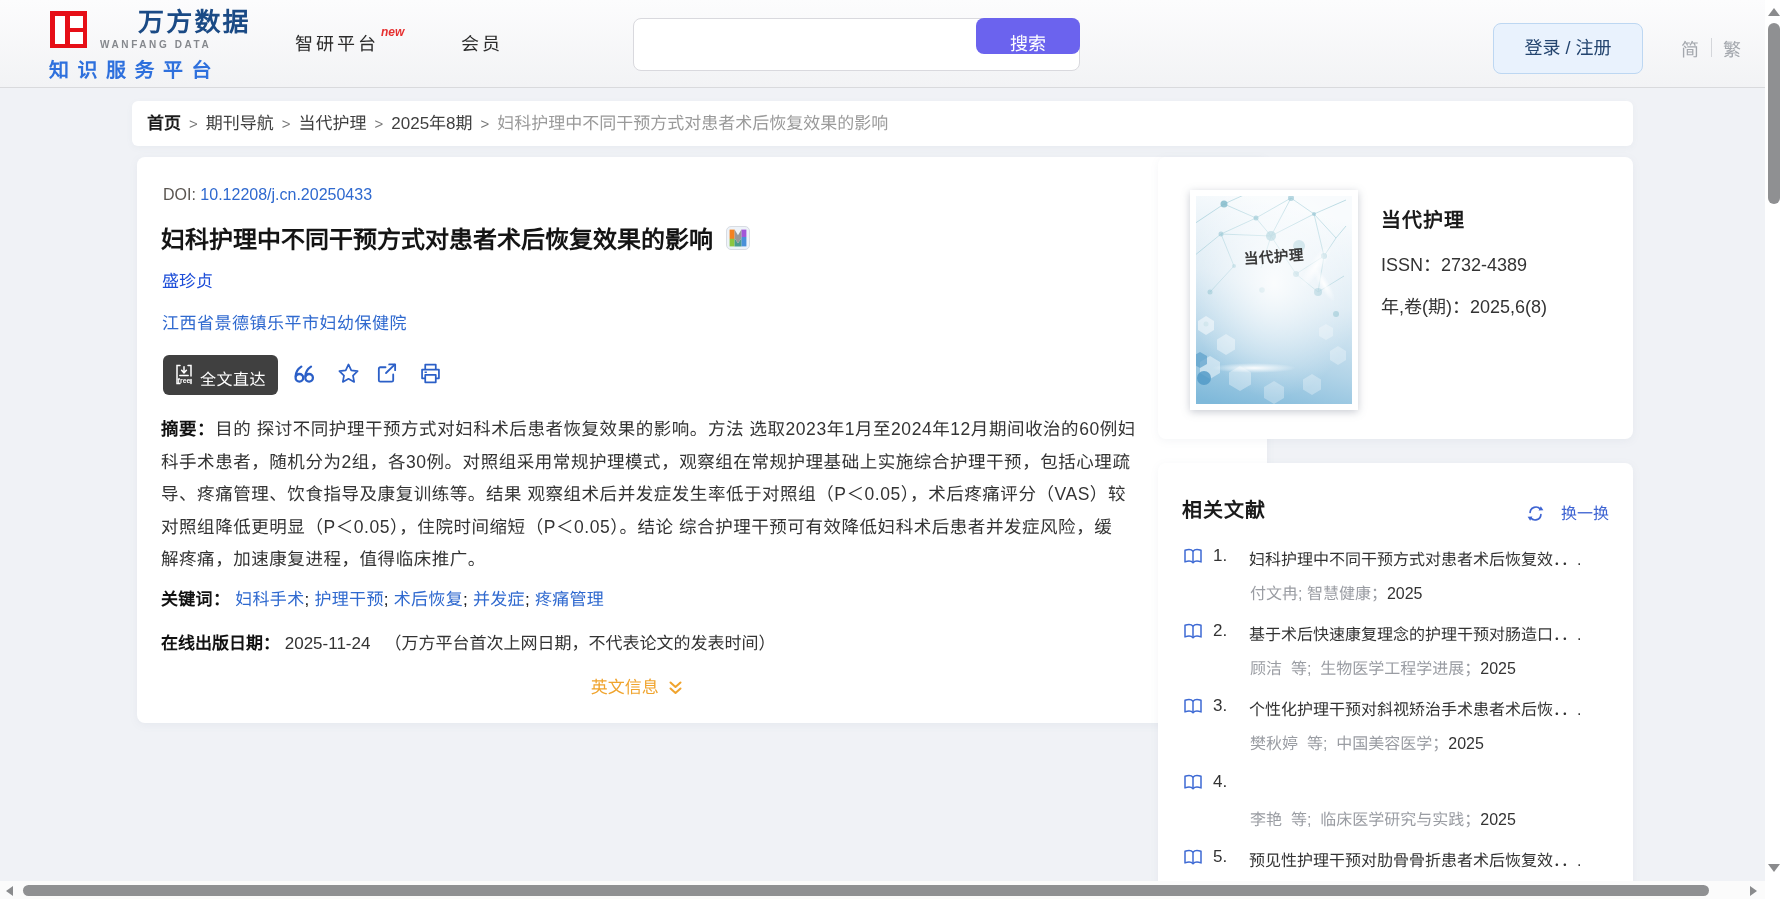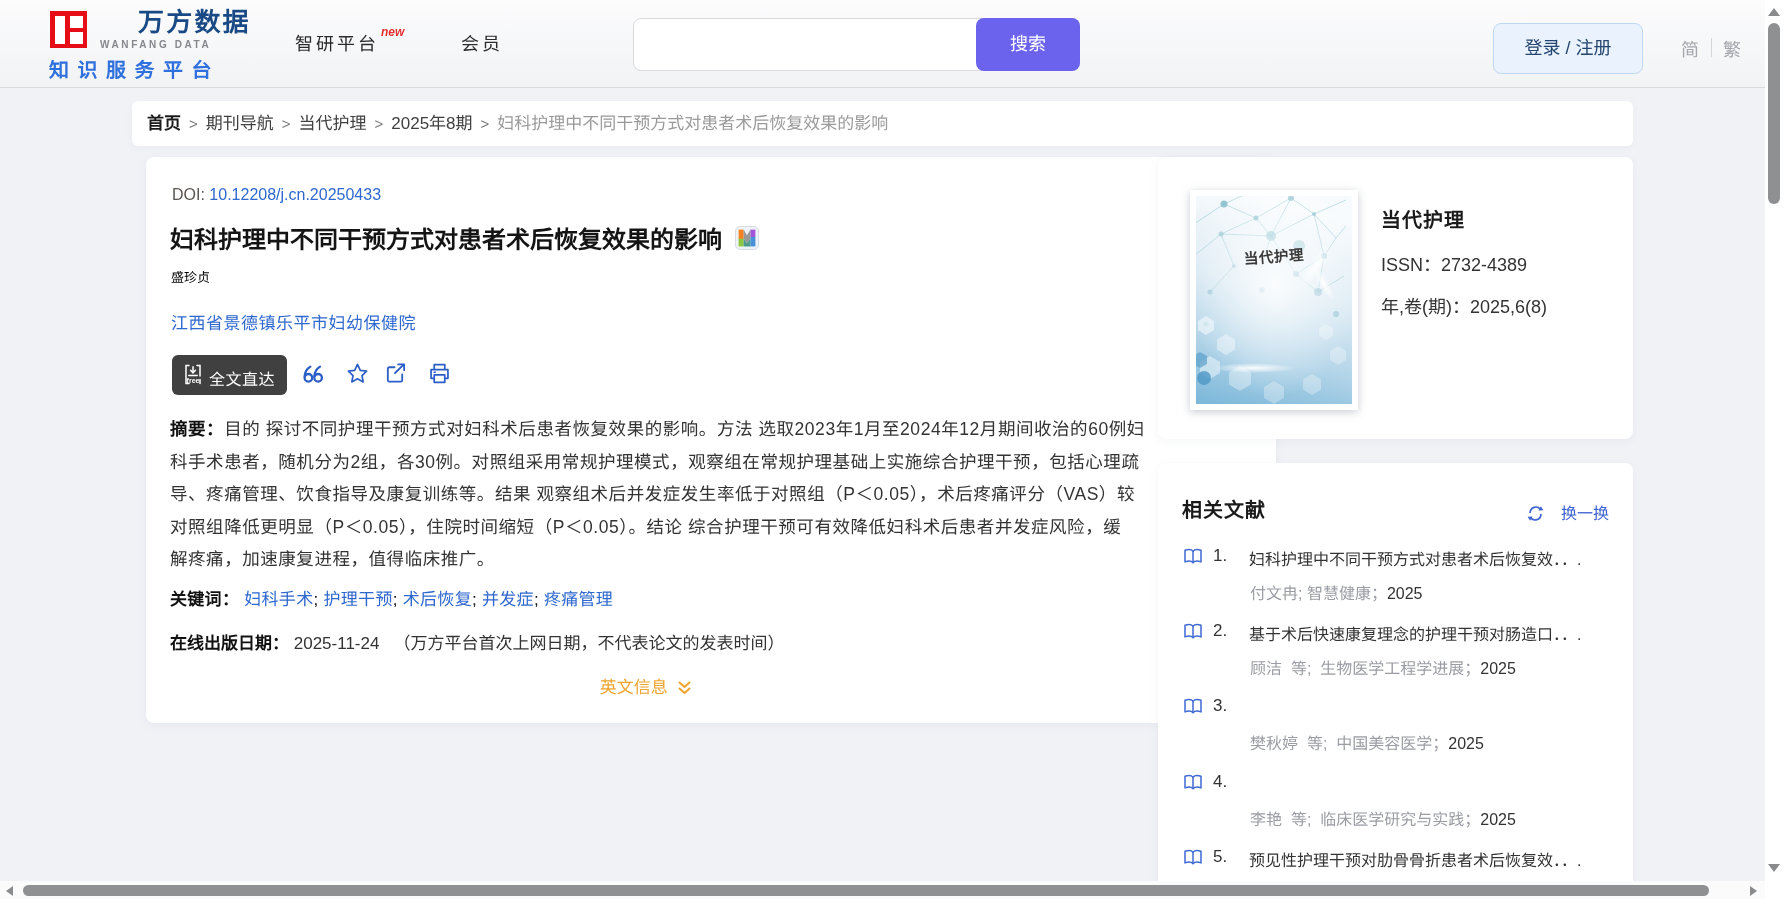--- a/index.html
+++ b/index.html
@@ -11,37 +11,37 @@
 #logoicon div{position:absolute;background:#fff;}
 .lt1{left:5px;top:5px;width:10px;height:28px;}
 .lt2{left:20px;top:5px;width:13px;height:12px;}
 .lt3{left:20px;top:21px;width:13px;height:12px;}
 #logocn{position:absolute;left:98px;top:7px;font-size:26px;line-height:30px;font-weight:bold;color:#1a4a85;letter-spacing:2.2px;margin-left:40px;}
 #logoen{position:absolute;left:100px;top:39px;font-size:10px;font-weight:bold;color:#85888d;letter-spacing:2.6px;}
 #logosub{position:absolute;left:49px;top:57px;font-size:20px;line-height:26px;color:#2e70dd;letter-spacing:8.5px;font-weight:bold;}
 .navitem{position:absolute;top:32px;font-size:18px;line-height:24px;color:#2b2b2b;letter-spacing:3px;}
 #newtag{position:absolute;left:381px;top:25px;font-size:12px;color:#e63030;font-weight:bold;font-style:italic;}
 #searchbox{position:absolute;left:633px;top:18px;width:447px;height:53px;background:#fff;border:1px solid #d9d9de;border-radius:8px;}
-#searchbtn{position:absolute;left:976px;top:18px;width:104px;height:53px;background:#6b63ee;border-radius:8px;color:#fff;font-size:18px;text-align:center;line-height:53px;}
+#searchbtn{position:absolute;left:976px;top:18px;width:104px;height:36px;background:#6b63ee;border-radius:8px;color:#fff;font-size:18px;text-align:center;line-height:53px;}
 #loginbtn{position:absolute;left:1493px;top:23px;width:150px;height:51px;background:#e9f2fd;border:1px solid #bdd7f2;border-radius:8px;color:#24456f;font-size:18px;text-align:center;line-height:49px;}
 #jian{position:absolute;left:1681px;top:35px;font-size:18px;color:#a3a7ad;}
 #fan{position:absolute;left:1723px;top:35px;font-size:18px;color:#a3a7ad;}
 #jfdiv{position:absolute;left:1711px;top:38px;width:1px;height:19px;background:#d4d6da;}
 
 #crumb{position:absolute;left:132px;top:101px;width:1501px;height:45px;background:#fff;border-radius:6px;box-shadow:0 2px 6px rgba(120,130,150,0.06);font-size:17px;line-height:45px;padding-left:15px;white-space:nowrap;color:#3f3f3f;}
 #crumb b{color:#1a1a1a;}
 #crumb .sep{color:#777;padding:0 8px;font-size:15px;}
 #crumb .last{color:#9a9a9a;}
 
-#maincard{position:absolute;left:146px;top:157px;width:1130px;height:566px;background:#fff;border-radius:8px;box-shadow:0 2px 8px rgba(120,130,150,0.08);}
+#maincard{position:absolute;left:137px;top:157px;width:1130px;height:566px;background:#fff;border-radius:8px;box-shadow:0 2px 8px rgba(120,130,150,0.08);}
 #doiline{position:absolute;left:26px;top:29px;font-size:16px;color:#5a5550;}
 #doiline a{color:#2f69cf;text-decoration:none;}
 #arttitle{position:absolute;left:24px;top:66px;font-size:24px;line-height:34px;font-weight:bold;color:#141414;letter-spacing:0;}
 #mbadge{position:absolute;left:589px;top:69px;width:24px;height:24px;border:1px solid #d8dce2;background:#eef3f9;border-radius:5px;}
-#author{position:absolute;left:25px;top:110px;font-size:13px;color:#000000;}
+#author{position:absolute;left:25px;top:110px;font-size:17px;color:#1d4ed8;}
 #affil{position:absolute;left:25px;top:152px;font-size:17px;color:#2f69cf;letter-spacing:0.5px;}
 #fullbtn{position:absolute;left:26px;top:198px;width:115px;height:40px;background:#404040;border-radius:6px;color:#fff;}
 #fullbtn span{position:absolute;left:37px;top:11px;font-size:16px;letter-spacing:0.5px;}
 .iconbtn{position:absolute;top:204px;color:#2b5fc7;}
 #abs-block{position:absolute;left:24px;top:256px;width:980px;font-size:17.5px;letter-spacing:0.55px;line-height:32.5px;color:#333;}
 #abs-block b{color:#111;}
 #kwline{position:absolute;left:24px;top:428px;font-size:17px;letter-spacing:0.3px;color:#111;}
 #kwline a{color:#2f69cf;font-weight:normal;}
 #publine{position:absolute;left:24px;top:472px;font-size:17px;color:#333;}
 #publine b{color:#111;}
@@ -251,20 +251,21 @@
         <path d="M10 3.2 V14.2"></path>
       </svg>
     <div class="relitem-n" style="top:158px;">2.</div>
     <div class="relitem-t" style="top:158px;">基于术后快速康复理念的护理干预对肠造口．．.</div>
     <div class="relitem-a" style="top:192px;">顾洁&nbsp;&nbsp;等;&nbsp;&nbsp;生物医学工程学进展；<b>2025</b></div>
     <svg class="bookico" style="top:235px;" width="20" height="17" viewBox="0 0 20 17" fill="none" stroke="#3e6ad4" stroke-width="1.5" stroke-linejoin="round">
         <path d="M10 3.2 C8.6 1.5 5.4 1.1 2 2.3 V13.9 C5.4 12.7 8.6 13.1 10 14.8 C11.4 13.1 14.6 12.7 18 13.9 V2.3 C14.6 1.1 11.4 1.5 10 3.2 Z"></path>
         <path d="M10 3.2 V14.2"></path>
       </svg>
     <div class="relitem-n" style="top:233px;">3.</div>
+    <div class="relitem-t" style="top:233px;">个性化护理干预对斜视矫治手术患者术后恢．．.</div>
     <div class="relitem-a" style="top:267px;">樊秋婷&nbsp;&nbsp;等;&nbsp;&nbsp;中国美容医学；<b>2025</b></div>
     <svg class="bookico" style="top:311px;" width="20" height="17" viewBox="0 0 20 17" fill="none" stroke="#3e6ad4" stroke-width="1.5" stroke-linejoin="round">
         <path d="M10 3.2 C8.6 1.5 5.4 1.1 2 2.3 V13.9 C5.4 12.7 8.6 13.1 10 14.8 C11.4 13.1 14.6 12.7 18 13.9 V2.3 C14.6 1.1 11.4 1.5 10 3.2 Z"></path>
         <path d="M10 3.2 V14.2"></path>
       </svg>
     <div class="relitem-n" style="top:309px;">4.</div>
     <div class="relitem-a" style="top:343px;">李艳&nbsp;&nbsp;等;&nbsp;&nbsp;临床医学研究与实践；<b>2025</b></div>
     <svg class="bookico" style="top:386px;" width="20" height="17" viewBox="0 0 20 17" fill="none" stroke="#3e6ad4" stroke-width="1.5" stroke-linejoin="round">
         <path d="M10 3.2 C8.6 1.5 5.4 1.1 2 2.3 V13.9 C5.4 12.7 8.6 13.1 10 14.8 C11.4 13.1 14.6 12.7 18 13.9 V2.3 C14.6 1.1 11.4 1.5 10 3.2 Z"></path>
         <path d="M10 3.2 V14.2"></path>

